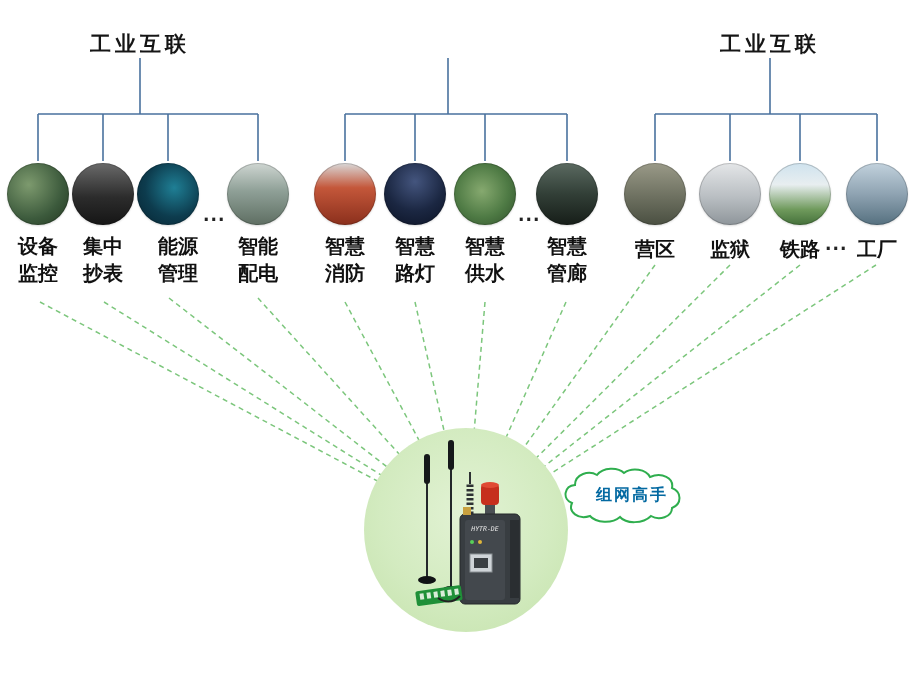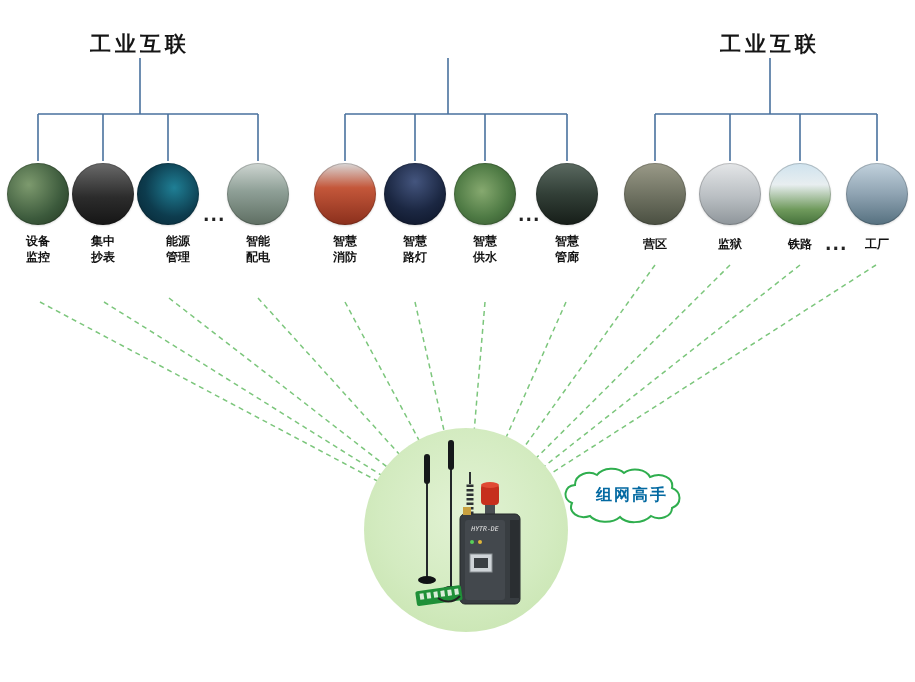--- a/index.html
+++ b/index.html
@@ -19,21 +19,21 @@
   .p4{background:linear-gradient(180deg,#cfd6d2 0%,#8fa097 45%,#5e6e62 100%);}
   .p5{background:linear-gradient(180deg,#d9d9d9 0%,#c4573a 40%,#8a2f1c 100%);}
   .p6{background:radial-gradient(circle at 50% 30%,#44557e,#1b2742 55%,#0b1224);}
   .p7{background:radial-gradient(circle at 45% 45%,#86a96f,#4e7a44 55%,#2e4d2a);}
   .p8{background:linear-gradient(180deg,#5b6a61,#323f37 50%,#161d18);}
   .p9{background:linear-gradient(180deg,#9a9a88,#6d7060 55%,#4a4f41);}
   .p10{background:linear-gradient(180deg,#e4e6e8,#b9bec2 55%,#8e959a);}
   .p11{background:linear-gradient(180deg,#cfe3ee 0%,#e8eef0 35%,#6f9a5c 75%,#44703a);}
   .p12{background:linear-gradient(180deg,#c2d2dd 0%,#8fa3b2 50%,#55707f);}
 
-  .item-label{position:absolute;width:68px;text-align:center;font-size:12px;font-weight:600;
+  .item-label{position:absolute;width:68px;text-align:center;font-size:20px;font-weight:600;
     color:#111;line-height:1.35;white-space:pre-line;z-index:2;}
   .ellipsis{position:absolute;font-size:17px;font-weight:700;color:#222;z-index:2;letter-spacing:1px;}
 
   .gateway-circle{position:absolute;left:364px;top:428px;width:204px;height:204px;border-radius:50%;
     background:radial-gradient(circle at 50% 42%,#e2f2d4 0%,#d3ebc0 55%,#c4e2ab 100%);z-index:3;font-style:italic;}
   .gateway-circle svg{position:absolute;left:0;top:0;}
 
   .cloud{position:absolute;left:562px;top:466px;width:140px;height:64px;z-index:4;}
   .cloud svg{position:absolute;left:0;top:0;overflow:visible;}
   .cloud-label{position:absolute;left:0;top:0;width:140px;height:58px;display:flex;align-items:center;

